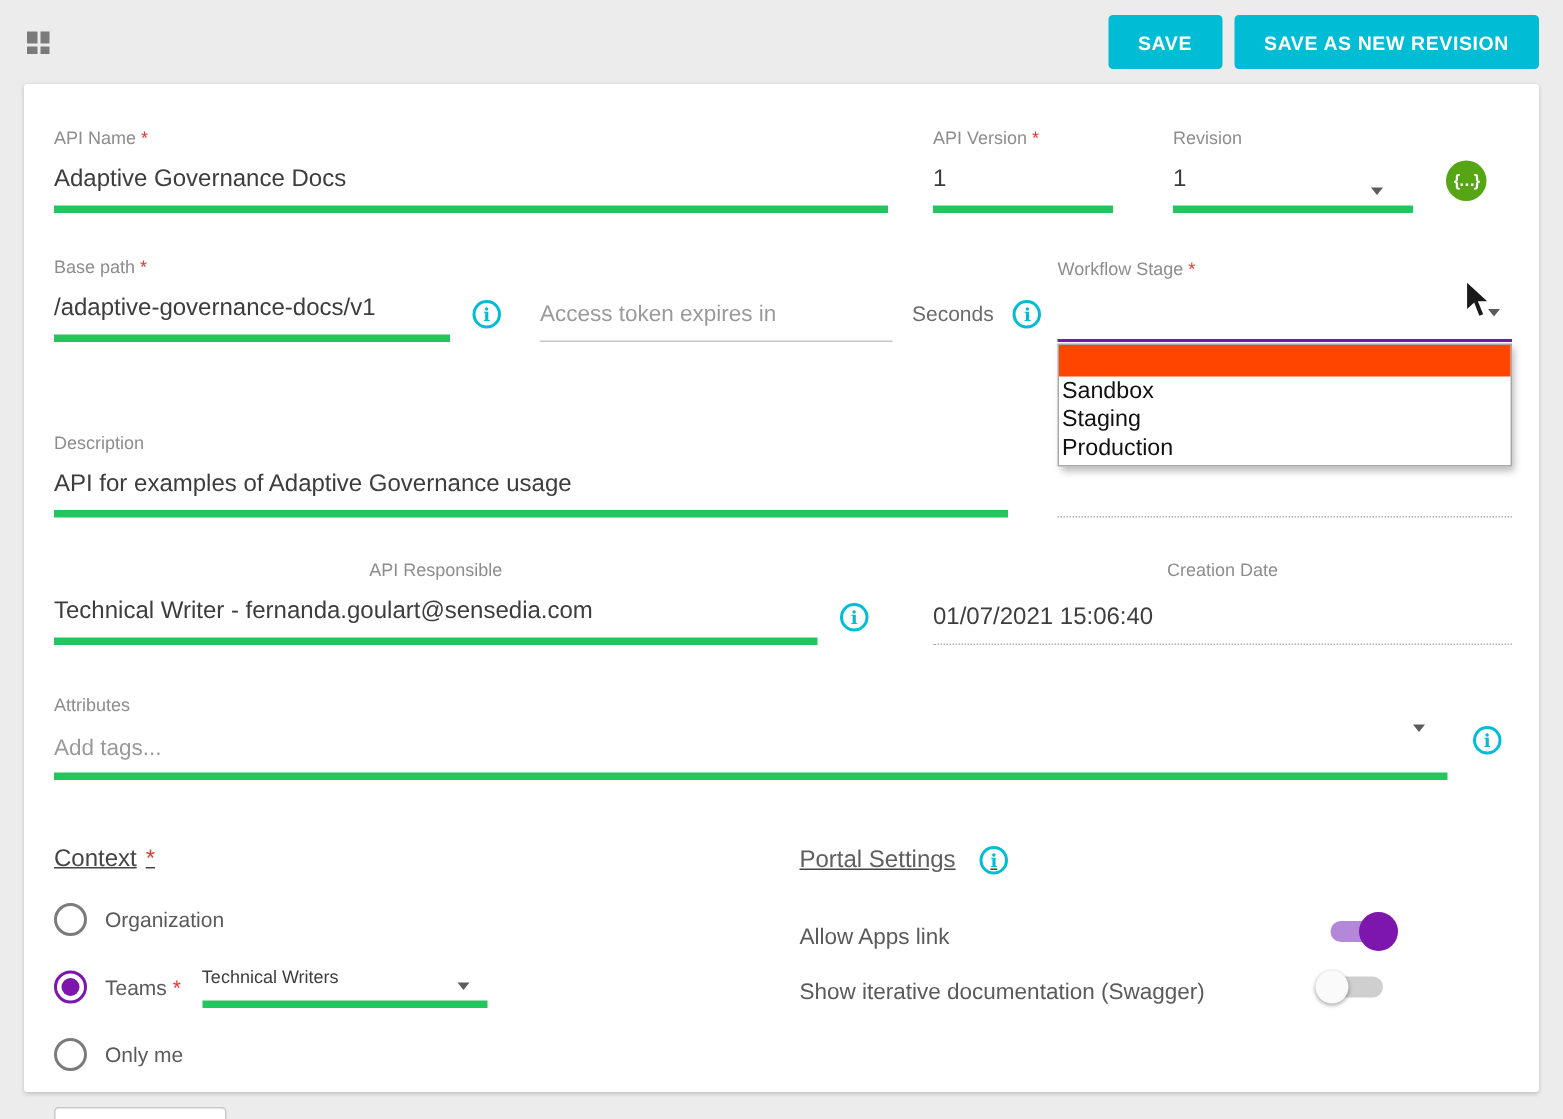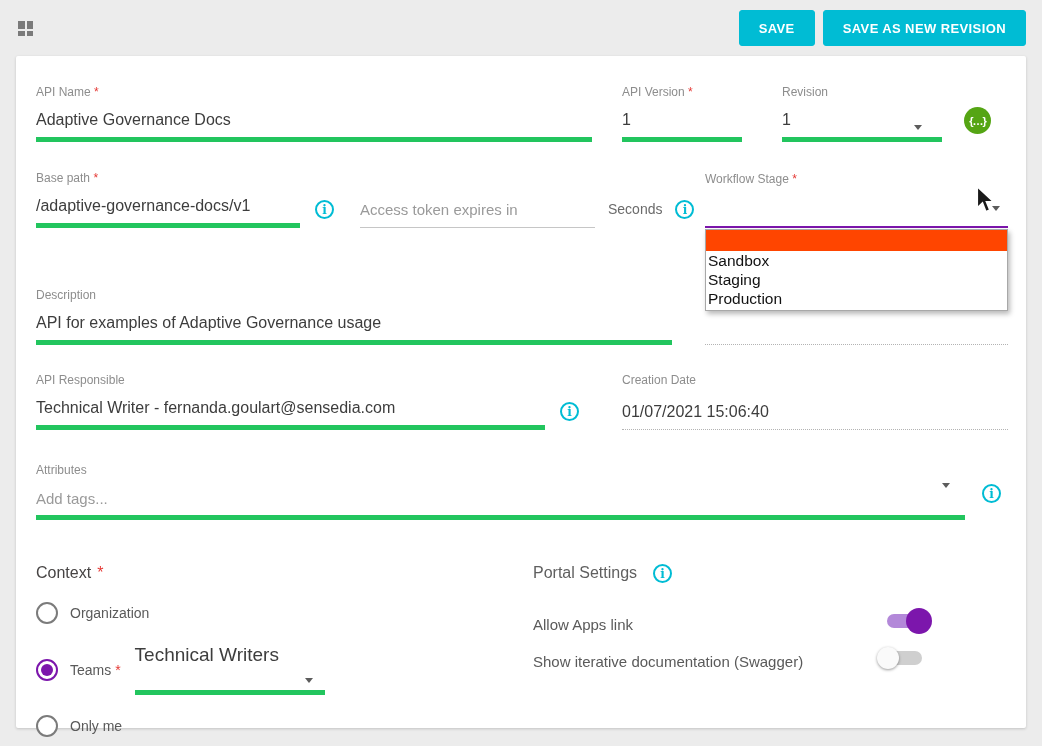--- a/index.html
+++ b/index.html
@@ -46,21 +46,21 @@
              border-left:4.5px solid transparent; border-right:4.5px solid transparent;
              border-top:5px solid #5c5c5c;}
   
   .info{width:19px; height:19px; border:2px solid var(--accent-cyan); border-radius:50%;
         color:var(--accent-cyan); font-size:12px; font-weight:700; display:inline-flex;
         align-items:center; justify-content:center; flex:0 0 auto; font-family:"DejaVu Serif",serif;}
   
   .r1{margin-bottom:29px;}
   .r2{margin-bottom:0;}
   .r3{margin-top:60px; margin-bottom:28px;}
-  .r4{margin-bottom:33px;}
+  .r4{margin-bottom:33px;text-align:center;}
   .r5{margin-bottom:44px;}
   .w-name{width:556px;} .w-version{width:120px; margin-left:30px;} .w-revision{width:160px; margin-left:40px;}
   .green-icon{width:27px; height:27px; border-radius:50%; background:var(--green); color:#fff;
               display:flex; align-items:center; justify-content:center; font-size:11px; font-weight:700;
               letter-spacing:-1px; margin-left:22px; align-self:flex-end; margin-bottom:8px;}
   .w-basepath{width:264px;}
   .icon-slot{align-self:flex-end; margin:0 0 9px 15px;}
   .w-token{width:235px; margin-left:26px;}
   .unit{font-size:14px; color:#6b6b6b; margin:0 0 11px 13px;}
   .w-workflow{width:303px; margin-left:auto;}
@@ -72,30 +72,30 @@
   .w-attr{width:929px;}
   
   .dd-list{position:absolute; top:calc(100% + 1px); left:0; width:100%; background:#fff;
            border:1px solid #a8a8a8; box-shadow:2px 3px 5px rgba(0,0,0,.28); z-index:20; padding-bottom:2px;}
   .dd-opt{font-size:15.5px; color:#111; line-height:19px; padding:0 2px; cursor:default;}
   .dd-opt.empty{height:21px; background:var(--orange-highlight);}
   
   .cols{display:flex; margin-top:44px;}
   .col-left{flex:0 0 497px;}
   .col-right{flex:1; padding-right:76px;}
-  .section-title{font-size:16px; color:#474444; display:flex; align-items:flex-start; gap:16px;}
+  .section-title{font-size:16px; color:#474444; display:flex; align-items:flex-end; gap:16px;text-decoration:underline;}
   .section-title .t{white-space:nowrap;}
   .radio-row{display:flex; align-items:center; margin-top:19px; min-height:24px;}
   .radio{width:22px; height:22px; border-radius:50%; border:2px solid #7b7b7b; flex:0 0 auto;
          display:flex; align-items:center; justify-content:center; background:#fff; cursor:pointer;}
   .radio.on{border-color:var(--purple);}
   .radio.on::after{content:""; width:12px; height:12px; border-radius:50%; background:var(--purple);}
   .radio-lbl{font-size:14px; color:#5a5a5a; margin-left:12px; white-space:nowrap;}
   .teams-select{width:190px; margin-left:14px; position:relative;}
-  .teams-select .val{min-height:26px; font-size:19px; padding-bottom:24px;}
+  .teams-select .val{min-height:26px; font-size:12px; padding-bottom:9px;}
   .add-users{margin-top:23px; background:#fff; border:1px solid #c9c9c9; border-radius:3px;
              color:#8f8f8f; font-size:13px; letter-spacing:.4px; padding:11px 17px; cursor:pointer; font-family:inherit;}
   .toggle-row{display:flex; align-items:flex-end; justify-content:space-between; margin-top:26px;}
   .toggle-row + .toggle-row{margin-top:13px;}
   .toggle-lbl{font-size:15px; color:#5a5a5a; white-space:nowrap;}
   .toggle{position:relative; width:55px; height:24px; flex:0 0 auto; cursor:pointer;}
   .toggle .track{position:absolute; left:10px; right:10px; top:5px; height:14px; border-radius:7px; background:#cfcfcf;}
   .toggle .thumb{position:absolute; top:1px; left:0; width:22px; height:22px; border-radius:50%;
                  background:#fafafa; box-shadow:0 1px 3px rgba(0,0,0,.4);}
   .toggle.on .track{background:var(--purple-track);}

